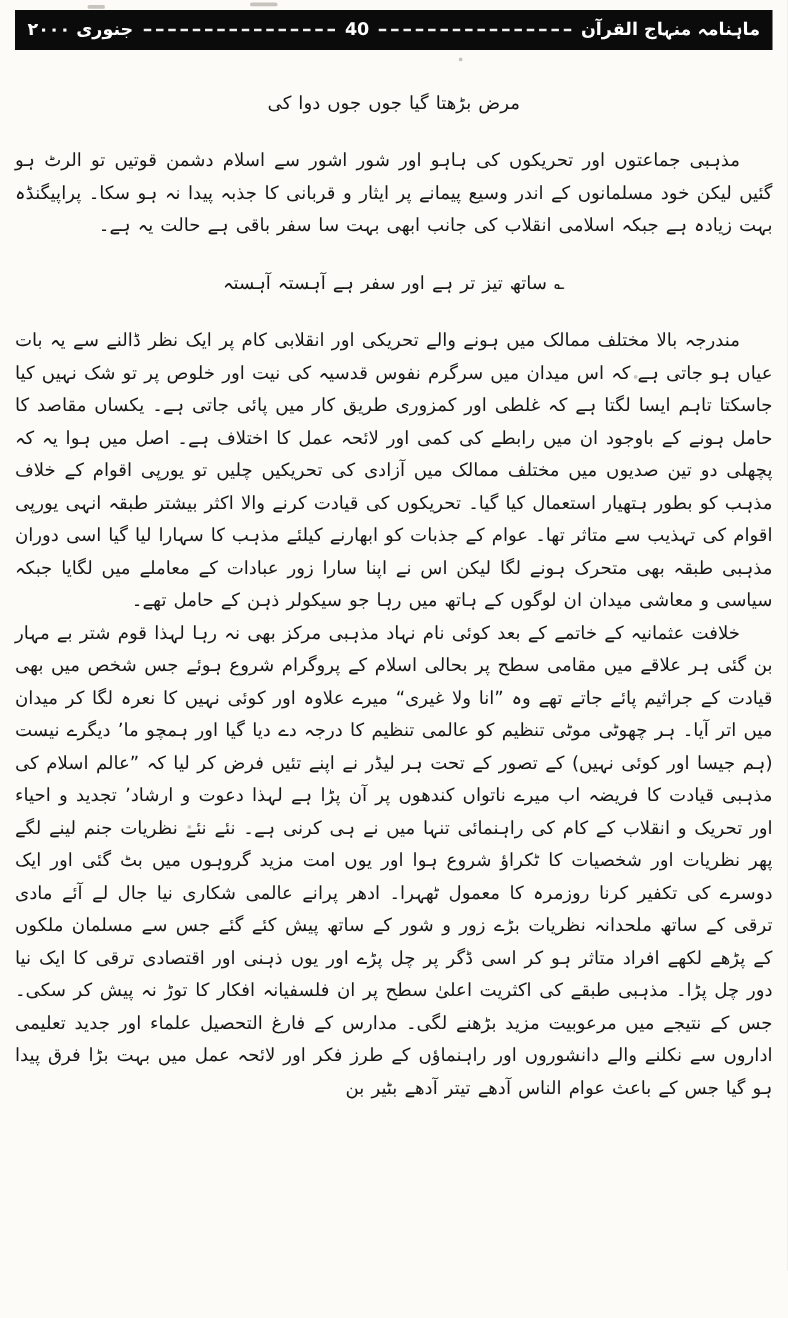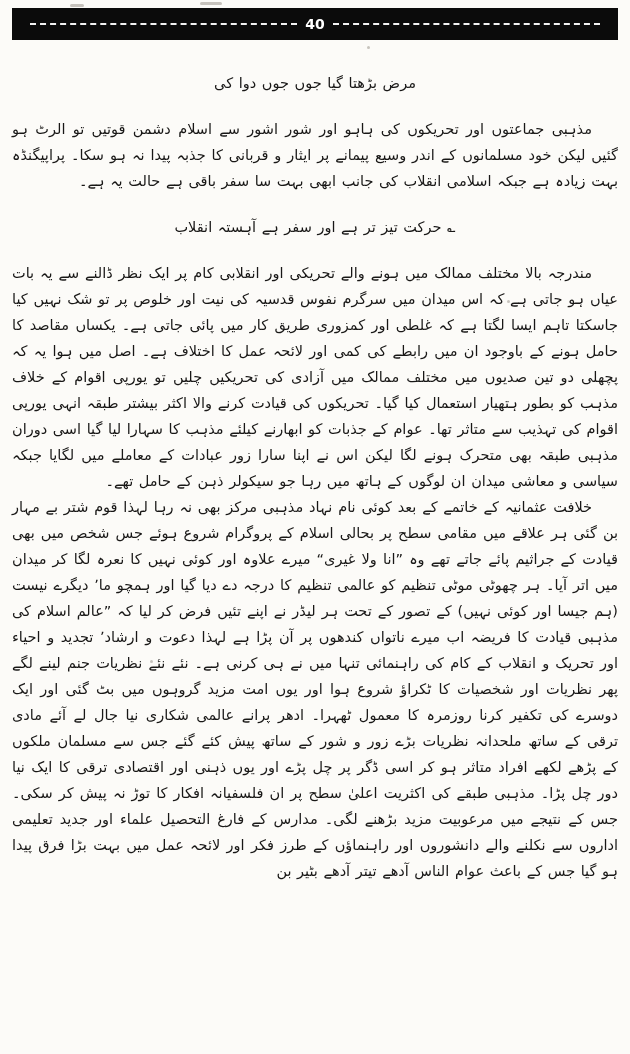--- a/index.html
+++ b/index.html
@@ -83,26 +83,28 @@
 <div class="page">
 
   <div class="speck s1"></div>
   <div class="speck s2"></div>
   <div class="speck s3"></div>
   <div class="speck s4"></div>
   <div class="speck s5"></div>
   <div class="speck s6"></div>
 
   <header class="header-bar">
+    <span class="hdr-text">ماہنامہ منہاج القرآن</span>
     <span class="hdr-dashes"></span>
     <span class="hdr-text">40</span>
     <span class="hdr-dashes"></span>
+    <span class="hdr-text">جنوری ۲۰۰۰</span>
   </header>
 
   <main class="body-text">
     <p class="verse">مرض بڑھتا گیا جوں جوں دوا کی</p>
     <p class="para">مذہبی جماعتوں اور تحریکوں کی ہاہو اور شور اشور سے اسلام دشمن قوتیں تو الرٹ ہو گئیں لیکن خود مسلمانوں کے اندر وسیع پیمانے پر ایثار و قربانی کا جذبہ پیدا نہ ہو سکا۔ پراپیگنڈہ بہت زیادہ ہے جبکہ اسلامی انقلاب کی جانب ابھی بہت سا سفر باقی ہے حالت یہ ہے۔</p>
-    <p class="verse">؎ حرکت تیز تر ہے اور سفر ہے آہستہ انقلاب</p>
+    <p class="verse">؎ ساتھ تیز تر ہے اور سفر ہے آہستہ آہستہ</p>
     <p class="para">مندرجہ بالا مختلف ممالک میں ہونے والے تحریکی اور انقلابی کام پر ایک نظر ڈالنے سے یہ بات عیاں ہو جاتی ہے کہ اس میدان میں سرگرم نفوس قدسیہ کی نیت اور خلوص پر تو شک نہیں کیا جاسکتا تاہم ایسا لگتا ہے کہ غلطی اور کمزوری طریق کار میں پائی جاتی ہے۔ یکساں مقاصد کا حامل ہونے کے باوجود ان میں رابطے کی کمی اور لائحہ عمل کا اختلاف ہے۔ اصل میں ہوا یہ کہ پچھلی دو تین صدیوں میں مختلف ممالک میں آزادی کی تحریکیں چلیں تو یورپی اقوام کے خلاف مذہب کو بطور ہتھیار استعمال کیا گیا۔ تحریکوں کی قیادت کرنے والا اکثر بیشتر طبقہ انہی یورپی اقوام کی تہذیب سے متاثر تھا۔ عوام کے جذبات کو ابھارنے کیلئے مذہب کا سہارا لیا گیا اسی دوران مذہبی طبقہ بھی متحرک ہونے لگا لیکن اس نے اپنا سارا زور عبادات کے معاملے میں لگایا جبکہ سیاسی و معاشی میدان ان لوگوں کے ہاتھ میں رہا جو سیکولر ذہن کے حامل تھے۔</p>
     <p class="para">خلافت عثمانیہ کے خاتمے کے بعد کوئی نام نہاد مذہبی مرکز بھی نہ رہا لہذا قوم شتر بے مہار بن گئی ہر علاقے میں مقامی سطح پر بحالی اسلام کے پروگرام شروع ہوئے جس شخص میں بھی قیادت کے جراثیم پائے جاتے تھے وہ ”انا ولا غیری“ میرے علاوہ اور کوئی نہیں کا نعرہ لگا کر میدان میں اتر آیا۔ ہر چھوٹی موٹی تنظیم کو عالمی تنظیم کا درجہ دے دیا گیا اور ہمچو ما٬ دیگرے نیست (ہم جیسا اور کوئی نہیں) کے تصور کے تحت ہر لیڈر نے اپنے تئیں فرض کر لیا کہ ”عالم اسلام کی مذہبی قیادت کا فریضہ اب میرے ناتواں کندھوں پر آن پڑا ہے لہذا دعوت و ارشاد٬ تجدید و احیاء اور تحریک و انقلاب کے کام کی راہنمائی تنہا میں نے ہی کرنی ہے۔ نئے نئے نظریات جنم لینے لگے پھر نظریات اور شخصیات کا ٹکراؤ شروع ہوا اور یوں امت مزید گروہوں میں بٹ گئی اور ایک دوسرے کی تکفیر کرنا روزمرہ کا معمول ٹھہرا۔ ادھر پرانے عالمی شکاری نیا جال لے آئے مادی ترقی کے ساتھ ملحدانہ نظریات بڑے زور و شور کے ساتھ پیش کئے گئے جس سے مسلمان ملکوں کے پڑھے لکھے افراد متاثر ہو کر اسی ڈگر پر چل پڑے اور یوں ذہنی اور اقتصادی ترقی کا ایک نیا دور چل پڑا۔ مذہبی طبقے کی اکثریت اعلیٰ سطح پر ان فلسفیانہ افکار کا توڑ نہ پیش کر سکی۔ جس کے نتیجے میں مرعوبیت مزید بڑھنے لگی۔ مدارس کے فارغ التحصیل علماء اور جدید تعلیمی اداروں سے نکلنے والے دانشوروں اور راہنماؤں کے طرز فکر اور لائحہ عمل میں بہت بڑا فرق پیدا ہو گیا جس کے باعث عوام الناس آدھے تیتر آدھے بٹیر بن</p>
   </main>
 
 </div>
 
 </body></html>

